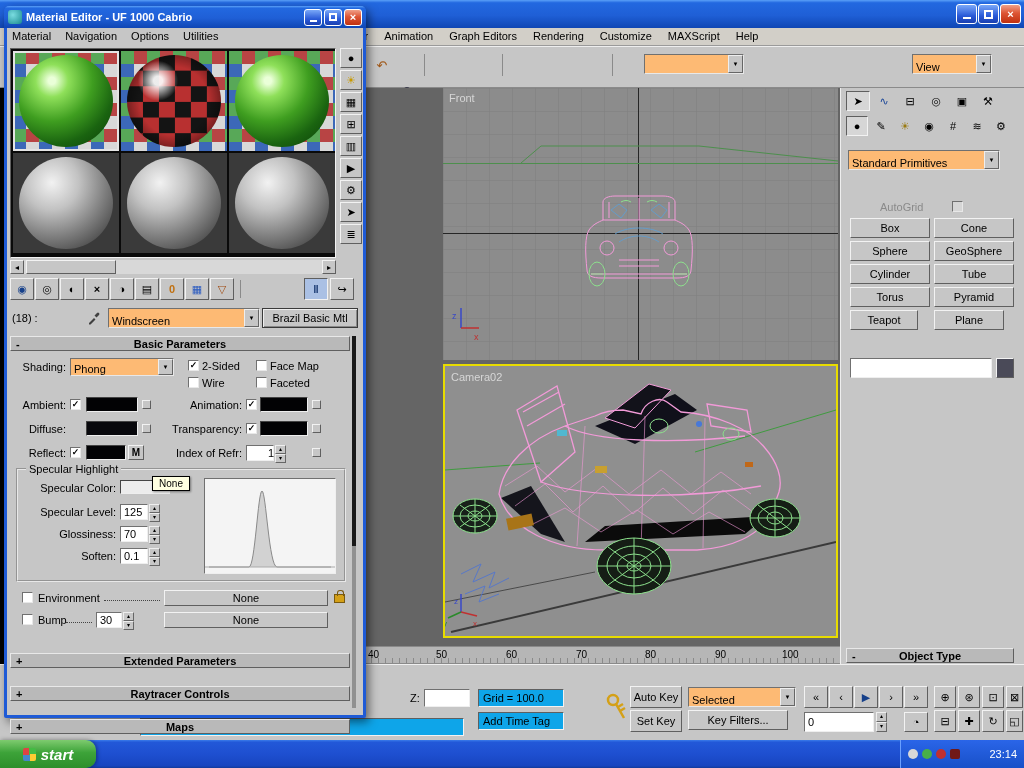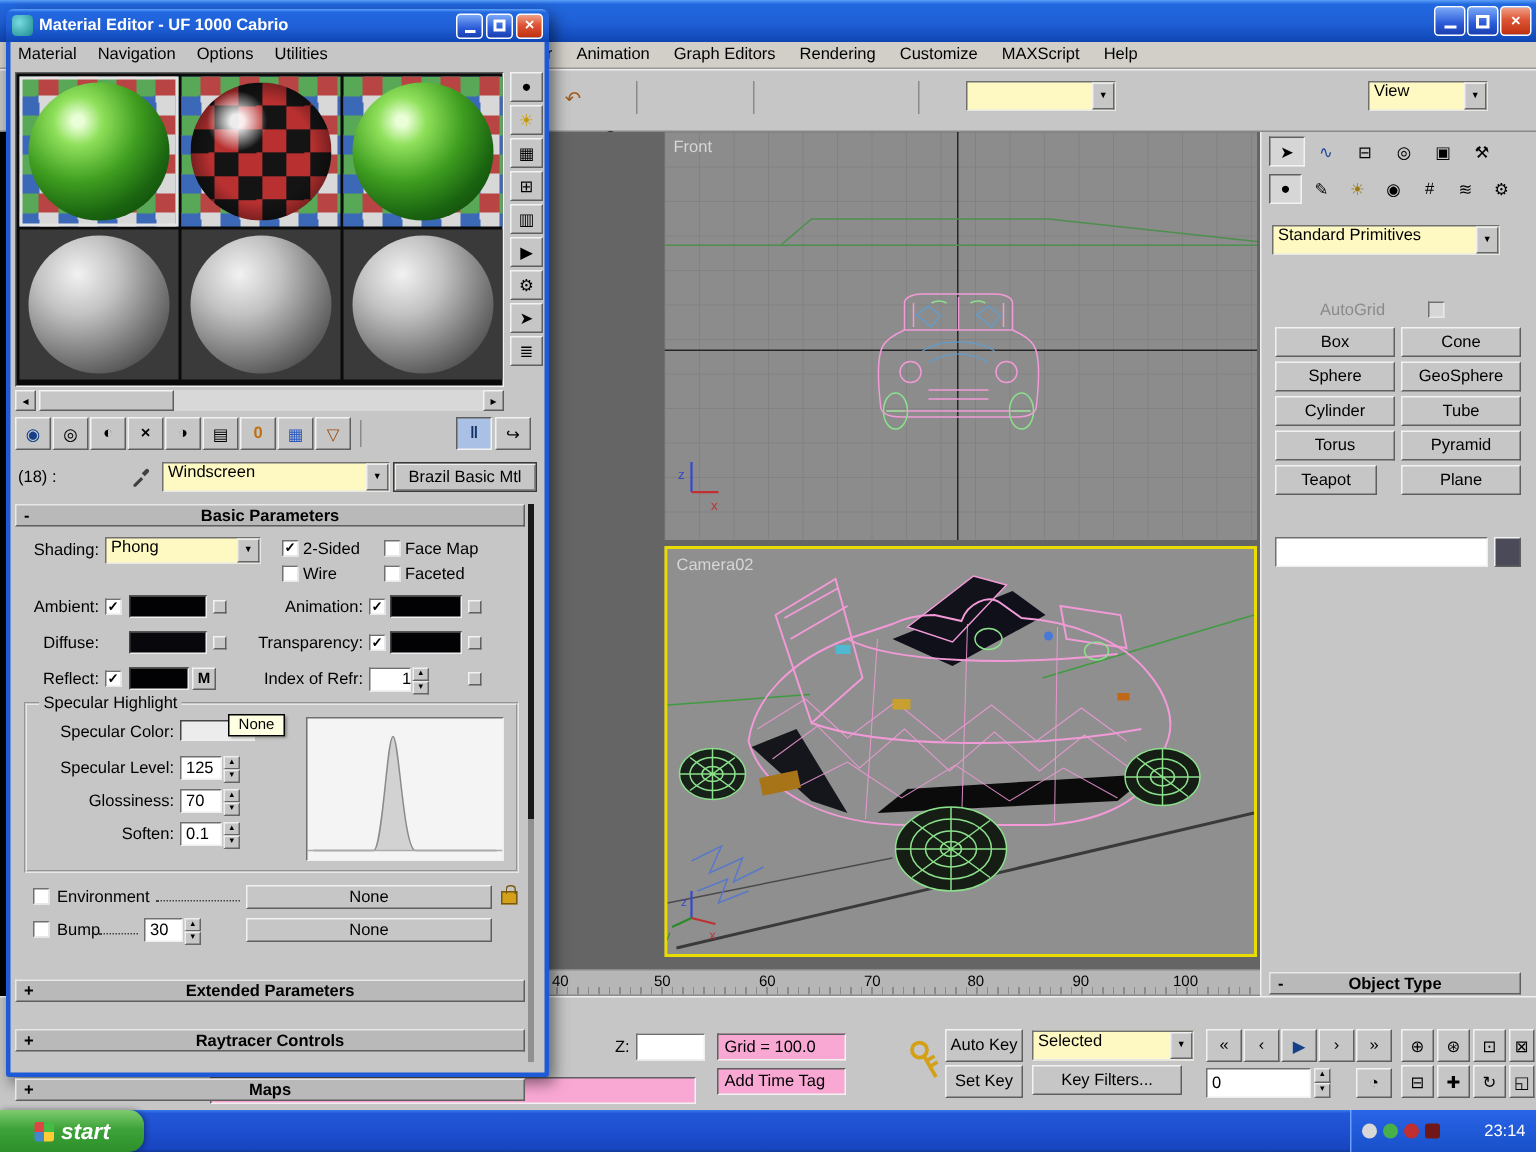--- a/index.html
+++ b/index.html
@@ -1,30 +1,30 @@
 <!DOCTYPE html>
 <html><head>
 <meta charset="utf-8">
 <style>
 *{margin:0;padding:0;box-sizing:border-box}
 html,body{width:1024px;height:768px;overflow:hidden;background:#000}
 body{font-family:"Liberation Sans",sans-serif;font-size:11px;color:#000;position:relative}
 .a{position:absolute}
 .bo{border:1px solid;border-color:#f2f2f2 #5f5f5f #5f5f5f #f2f2f2;background:#c6c6c6}
-.bi{border:1px solid;border-color:#5f5f5f #f2f2f2 #f2f2f2 #5f5f5f;background:#f9a8d4}
+.bi{border:1px solid;border-color:#5f5f5f #f2f2f2 #f2f2f2 #5f5f5f;background:#0ea5e9}
 .press{border:1px solid;border-color:#5f5f5f #f2f2f2 #f2f2f2 #5f5f5f;background:#d6d6d6}
 .sunk{border:1px solid;border-color:#707070 #efefef #efefef #707070;background:#fff}
 .ib{display:flex;align-items:center;justify-content:center}
 .cap{background:linear-gradient(180deg,#5aa0f8 0,#2268e0 10%,#1f5fd6 55%,#0f46b4 100%);color:#fff;font-weight:bold;font-size:11px}
 .wb{background:linear-gradient(180deg,#7aa8f8,#2a5ad8 60%,#1a3fb0);border:1px solid #fff;border-radius:3px;color:#fff}
 .closeb{background:linear-gradient(180deg,#f0a088 0,#dd5535 45%,#c03010 100%);border:1px solid #fff;border-radius:3px;color:#fff}
 .cb{width:11px;height:11px;background:#fff;border:1px solid;border-color:#707070 #e8e8e8 #e8e8e8 #707070;font-size:9px;line-height:9px;text-align:center;font-weight:bold}
 .roll{display:flex;align-items:center;justify-content:center;font-weight:bold;position:relative;border:1px solid;border-color:#e8e8e8 #5f5f5f #5f5f5f #e8e8e8;background:#b9b9b9;font-size:11px;height:15px}
 .roll .pm{position:absolute;left:5px;top:1px;font-weight:bold}
-.combo{background:#fef9c3;border:1px solid;border-color:#707070 #e8e8e8 #e8e8e8 #707070;display:flex;align-items:flex-start;padding-left:3px;font-size:11px}
+.combo{background:#fdba74;border:1px solid;border-color:#707070 #e8e8e8 #e8e8e8 #707070;display:flex;align-items:flex-end;padding-left:3px;font-size:11px}
 .da{width:15px;align-self:stretch;border:1px solid;border-color:#eee #666 #666 #eee;background:#c6c6c6;display:flex;align-items:center;justify-content:center;font-size:6px;margin-left:auto}
 .spin{width:11px;display:flex;flex-direction:column}
 .sb{flex:1;font-size:6px;line-height:7px;text-align:center;border:1px solid;border-color:#eee #666 #666 #eee;background:#c6c6c6}
 .lbl{white-space:nowrap}
 .rt{text-align:right}
 .sw{border:1px solid;border-color:#444 #eee #eee #444}
 .ti{width:24px;height:26px;display:flex;align-items:center;justify-content:center;font-size:13px;color:#1a1a30;position:relative}
 .slot{position:absolute;width:106px;height:100px;overflow:hidden}
 .chk{background:conic-gradient(#b84444 0 25%,#d8d8d8 0 50%,#3c68b8 0 75%,#58a858 0);background-size:26px 26px}
 .sph{position:absolute;left:6px;top:4px;right:6px;bottom:4px;border-radius:50%}
@@ -325,21 +325,21 @@
   </div>
 <div class="a bo ib" style="left:850px;top:287px;width:80px;height:20px">
     <span>Torus</span>
   </div>
 <div class="a bo ib" style="left:934px;top:287px;width:80px;height:20px">
     <span>Pyramid</span>
   </div>
 <div class="a bo ib" style="left:850px;top:310px;width:68px;height:20px">
     <span>Teapot</span>
   </div>
-<div class="a bo ib" style="left:934px;top:310px;width:80px;height:20px">
+<div class="a bo ib" style="left:934px;top:310px;width:70px;height:20px">
     <span>Plane</span>
   </div>
 
 <div class="a sunk" style="left:850px;top:358px;width:142px;height:20px"></div>
 <div class="a bo" style="left:996px;top:358px;width:18px;height:20px;background:#4a4a58"></div>
 
 <div class="a" style="left:364px;top:646px;width:476px;height:18px;background:#b6b6b6;border-top:1px solid #8a8a8a;border-bottom:1px solid #8a8a8a">
   <div class="a" style="left:0;bottom:0;width:476px;height:5px;background:repeating-linear-gradient(90deg,#8a8a8a 0 1px,transparent 1px 7px)"></div>
   <span class="a" style="left:4px;top:2px;font-size:10px">40</span>
   <span class="a" style="left:72px;top:2px;font-size:10px">50</span>

